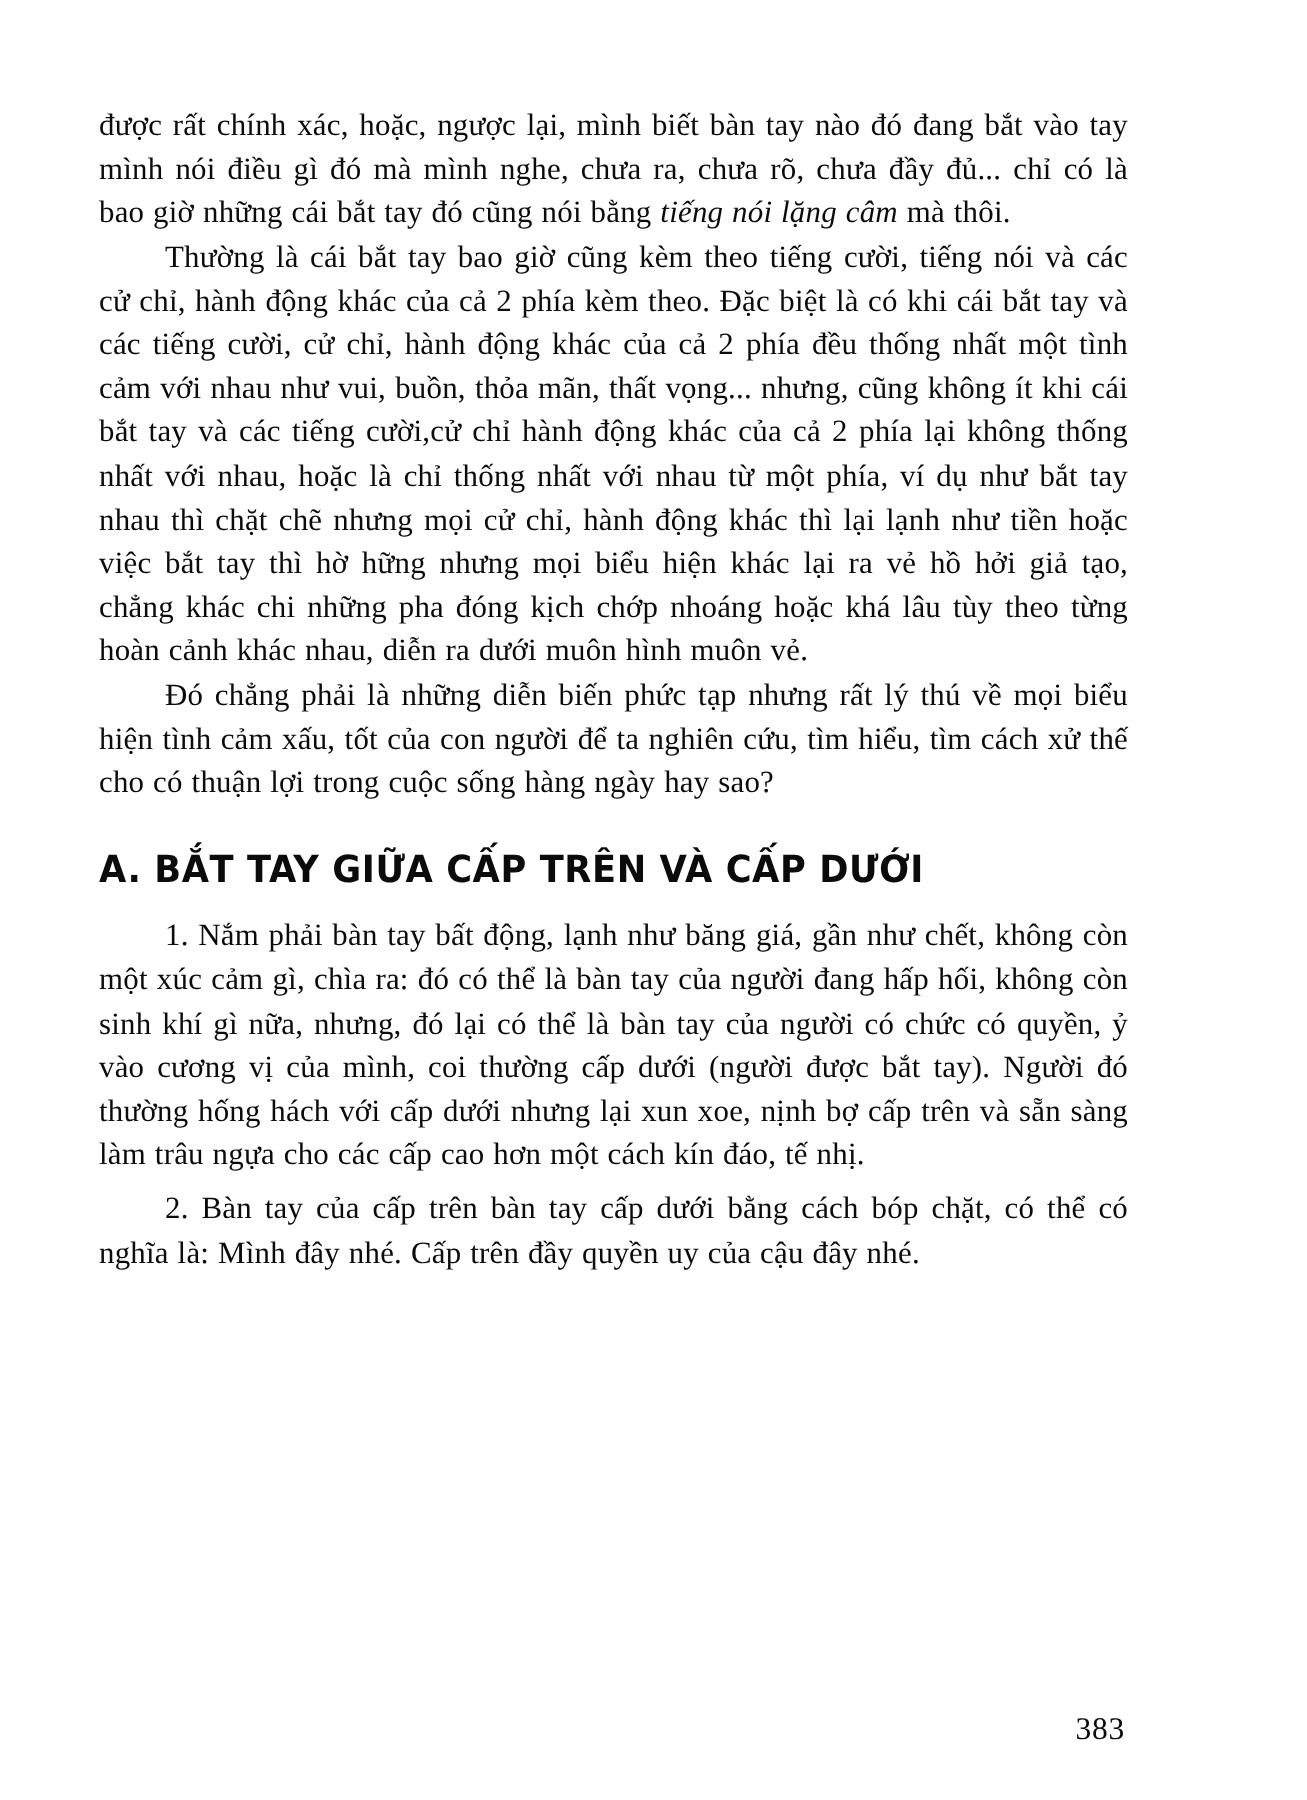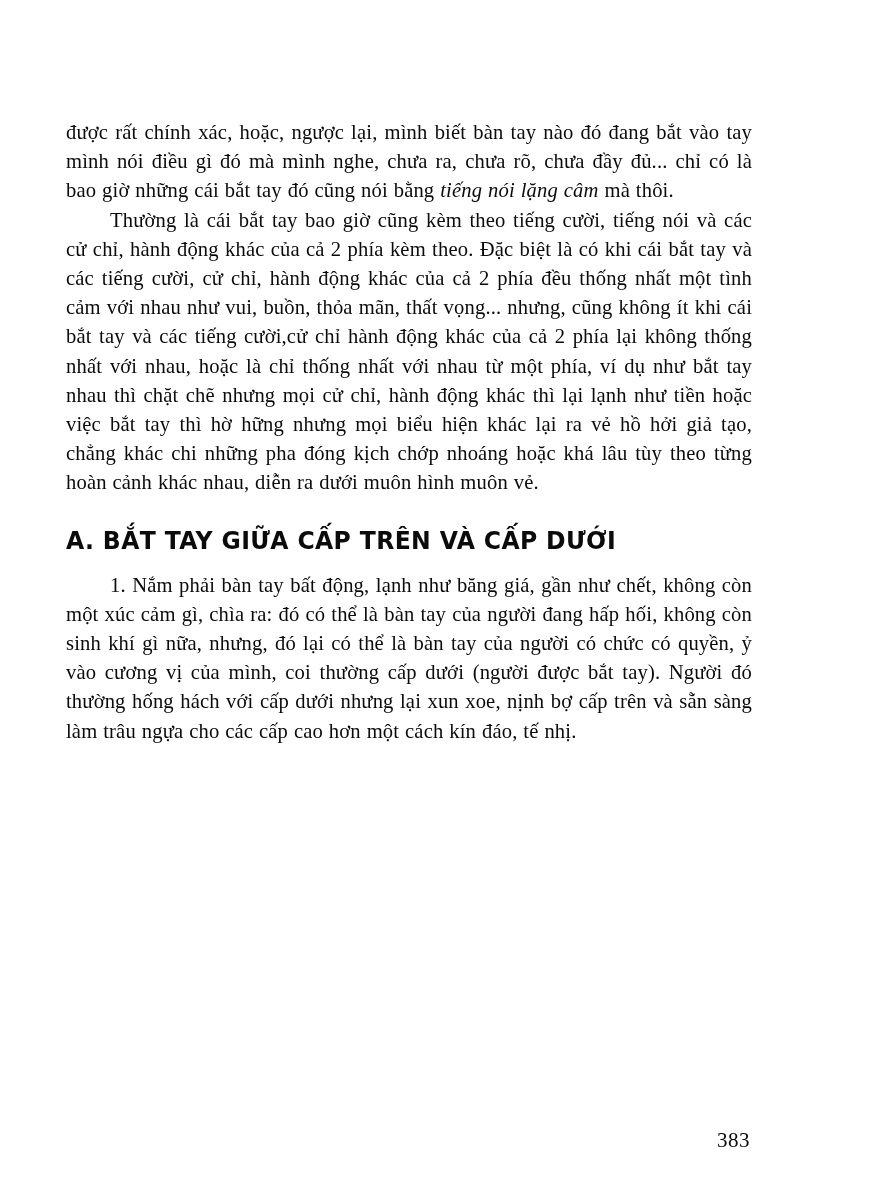--- a/index.html
+++ b/index.html
@@ -17,21 +17,20 @@
     height: 1200px;
     background: #ffffff;
     overflow: hidden;
     box-sizing: border-box;
   }
   .content {
     position: absolute;
     left: 66px;
     top: 70px;
     width: 686px;
-    margin-top: 48px;
   }
   p.body-par {
     margin: 0 0 0 0;
     font-family: "Liberation Serif", "DejaVu Serif", serif;
     font-size: 20.6px;
     line-height: 29.2px;
     text-align: justify;
     text-justify: inter-word;
     color: #0b0b0b;
     letter-spacing: 0.15px;
@@ -58,42 +57,44 @@
     color: #0b0b0b;
     margin: 28px 0 16px 0;
     text-align: left;
     transform: scaleX(0.94);
     transform-origin: left center;
     white-space: nowrap;
   }
   .page-number {
     position: absolute;
     right: 121px;
-    bottom: 47px;
+    bottom: 35px;
     font-family: "Liberation Serif", "DejaVu Serif", serif;
     font-size: 21px;
     color: #0b0b0b;
     letter-spacing: 0.5px;
   }
 </style>
 </head>
 <body>
 
 <div class="page">
 
   <div class="content">
 
     <p class="body-par first-par"><span>được rất chính xác, hoặc, ngược lại, mình biết bàn tay nào đó đang bắt vào tay mình nói điều gì đó mà mình nghe, chưa ra, chưa rõ, chưa đầy đủ... chỉ có là bao giờ những cái bắt tay đó cũng nói bằng </span><span class="italic-phrase">tiếng nói lặng câm</span><span> mà thôi.</span></p>
 
     <p class="body-par indented">Thường là cái bắt tay bao giờ cũng kèm theo tiếng cười, tiếng nói và các cử chỉ, hành động khác của cả 2 phía kèm theo. Đặc biệt là có khi cái bắt tay và các tiếng cười, cử chỉ, hành động khác của cả 2 phía đều thống nhất một tình cảm với nhau như vui, buồn, thỏa mãn, thất vọng... nhưng, cũng không ít khi cái bắt tay và các tiếng cười,cử chỉ hành động khác của cả 2 phía lại không thống nhất với nhau, hoặc là chỉ thống nhất với nhau từ một phía, ví dụ như bắt tay nhau thì chặt chẽ nhưng mọi cử chỉ, hành động khác thì lại lạnh như tiền hoặc việc bắt tay thì hờ hững nhưng mọi biểu hiện khác lại ra vẻ hồ hởi giả tạo, chẳng khác chi những pha đóng kịch chớp nhoáng hoặc khá lâu tùy theo từng hoàn cảnh khác nhau, diễn ra dưới muôn hình muôn vẻ.</p>
 
+    <p class="body-par indented">Đó chẳng phải là những diễn biến phức tạp nhưng rất lý thú về mọi biểu hiện tình cảm xấu, tốt của con người để ta nghiên cứu, tìm hiểu, tìm cách xử thế cho có thuận lợi trong cuộc sống hàng ngày hay sao?</p>
 
 
     <h2 class="section-heading">A. BẮT TAY GIỮA CẤP TRÊN VÀ CẤP DƯỚI</h2>
 
     <p class="body-par indented">1. Nắm phải bàn tay bất động, lạnh như băng giá, gần như chết, không còn một xúc cảm gì, chìa ra: đó có thể là bàn tay của người đang hấp hối, không còn sinh khí gì nữa, nhưng, đó lại có thể là bàn tay của người có chức có quyền, ỷ vào cương vị của mình, coi thường cấp dưới (người được bắt tay). Người đó thường hống hách với cấp dưới nhưng lại xun xoe, nịnh bợ cấp trên và sẵn sàng làm trâu ngựa cho các cấp cao hơn một cách kín đáo, tế nhị.</p>
 
+    <p class="body-par indented spaced-top">2. Bàn tay của cấp trên bàn tay cấp dưới bằng cách bóp chặt, có thể có nghĩa là: Mình đây nhé. Cấp trên đầy quyền uy của cậu đây nhé.</p>
 
   </div>
 
   <div class="page-number">383</div>
 
 </div>
 
 </body></html>

